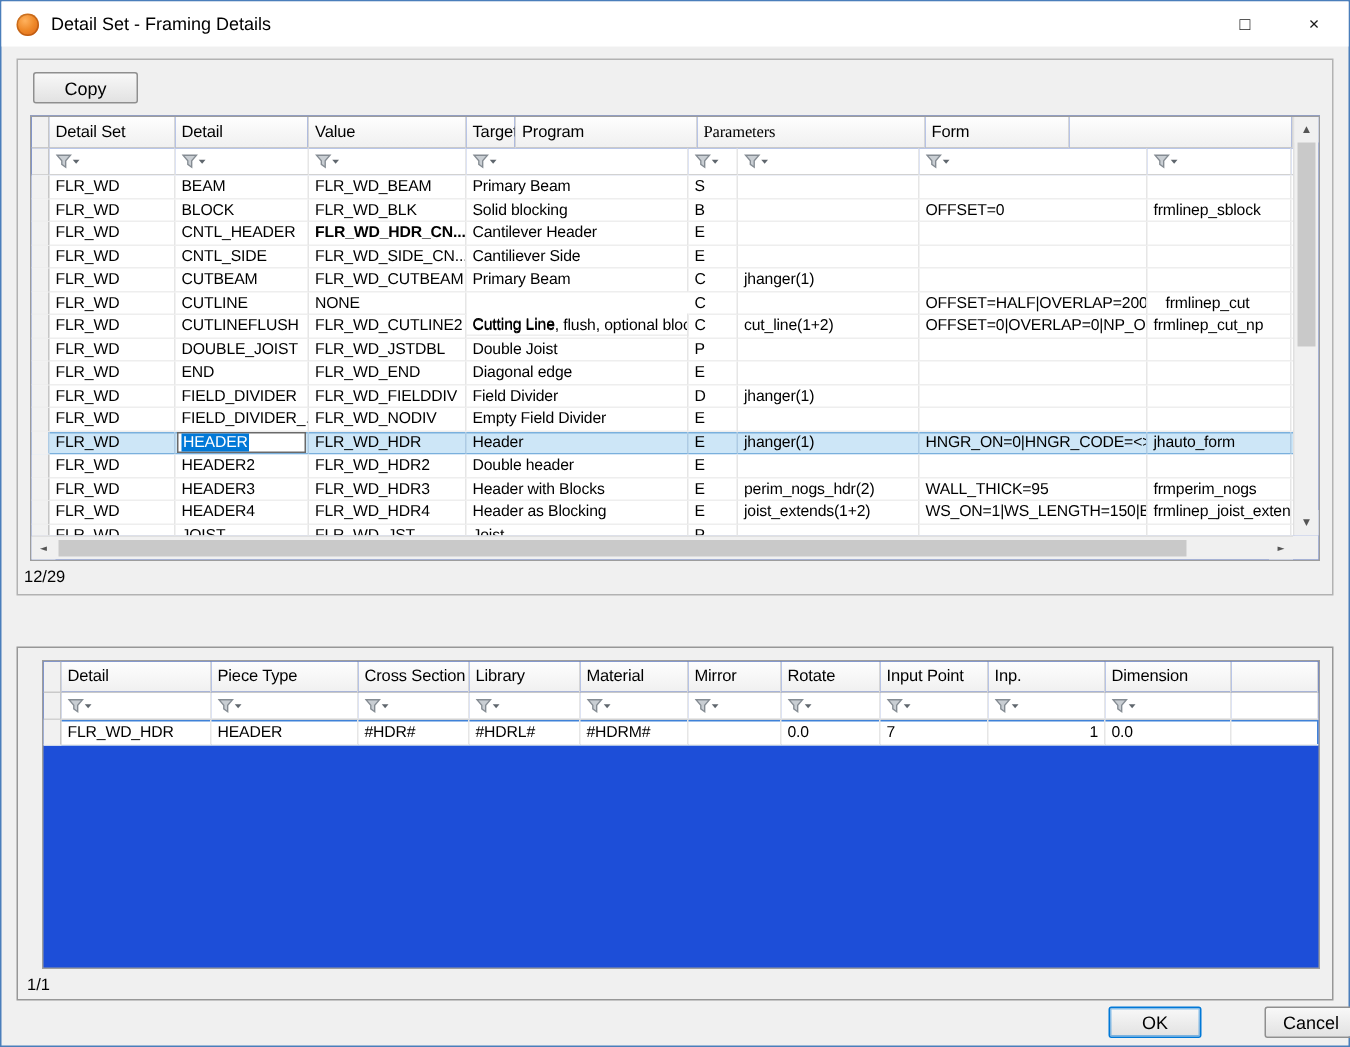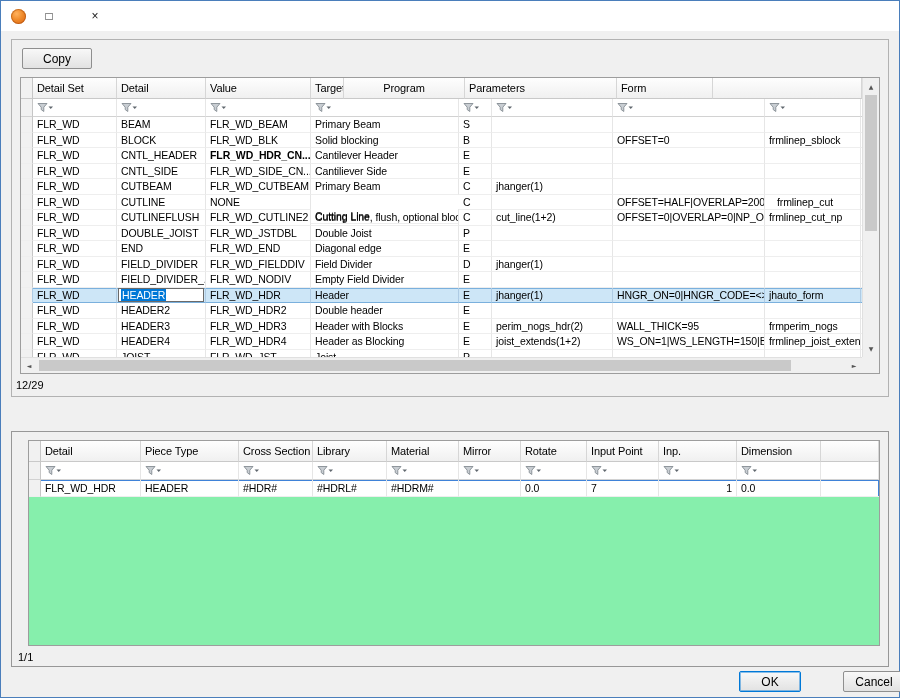--- a/index.html
+++ b/index.html
@@ -21,21 +21,21 @@
   .client { position:absolute; left:0; top:30px; right:0; bottom:0; }
 
   .group { position:absolute; border:1px solid #b2b2b2; background:var(--dialog-bg,#f0f0f0); }
   #upper-group { left:10px; top:8px; width:878px; height:358px; }
 
   .btn { font-size:12px; color:#000; background:linear-gradient(#f8f8f8,#e2e2e2);
          border:1px solid #8f8f8f; border-radius:2px; }
   #copy-btn { position:absolute; left:10px; top:8px; width:70px; height:21px; }
 
   
-  .grid { position:absolute; border:1px solid #9d9d9d; background:#86efac; }
+  .grid { position:absolute; border:1px solid #9d9d9d; background:#1d4ed8; }
   .g-inner { position:absolute; left:0; top:0; right:0; bottom:0; overflow:hidden; }
   #main .g-inner { right:17px; bottom:16px; }
   #main { left:8px; top:37px; width:860px; height:297px; }
   #detail { left:16px; top:8px; width:852px; height:206px; }
 
   .g-row { display:flex; width:100%; }
   .g-cell { flex:none; overflow:hidden; white-space:nowrap; padding:0 4px; font-size:10.5px; color:#000;
             border-right:1px solid #e6e6e6; letter-spacing:-0.1px; }
   .g-fill { flex:1 1 auto; min-width:0; border-right:none; }
 
@@ -100,20 +100,21 @@
             border:1px solid var(--accent,#0078d7); box-shadow:inset 0 0 0 1px rgba(0,120,215,.45); }
   #cancel-btn { position:absolute; left:842px; top:640px; width:62px; height:21px; }
 </style>
 </head>
 <body>
 
 <div class="window">
 
   <div class="titlebar">
     <span class="app-icon"></span>
+    <span class="titletext">Detail Set - Framing Details</span>
     <div class="win-controls">
       <button class="win-btn">
           <span>□</span>
         </button>
       <button class="win-btn">
           <span>×</span>
         </button>
     </div>
   </div>
 
@@ -123,22 +124,22 @@
       <button class="btn" id="copy-btn">Copy</button>
 
       <div class="grid" id="main">
         <div class="g-inner">
           <div class="g-row g-header">
               <div class="g-cell g-hcell g-selcell" style="width: 12px;"></div>
               <div class="g-cell g-hcell" style="width: 84px;">Detail Set</div>
               <div class="g-cell g-hcell" style="width: 89px;">Detail</div>
               <div class="g-cell g-hcell" style="width: 105px;">Value</div>
               <div class="g-cell g-hcell" style="width: 33px;">Target</div>
-              <div class="g-cell g-hcell" style="width: 121px; text-align: center;">Program</div>
-              <div class="g-cell g-hcell" style="width: 152px;">Parameters</div>
+              <div class="g-cell g-hcell" style="width: 121px;">Program</div>
+              <div class="g-cell g-hcell" style="width: 152px; font-family: Liberation Serif, serif;">Parameters</div>
               <div class="g-cell g-hcell" style="width: 96px;">Form</div>
               <div class="g-cell g-hcell g-fill"></div>
             </div>
           <div class="g-row g-filterrow">
               <div class="g-cell g-fcell g-selcell" style="width: 12px;"></div>
               <div class="g-cell g-fcell" style="width: 84px;">
                 <svg width="18" height="11" viewBox="0 0 18 11">
                   <path d="M1 1.5h9L6.8 5.2v4.3L4.2 7.6V5.2L1 1.5z" fill="#c9ced3" stroke="#858c93" stroke-width="0.9"></path>
                   <path d="M11.5 4.5h4.5l-2.25 2.6z" fill="#5f666d"></path>
                 </svg>

